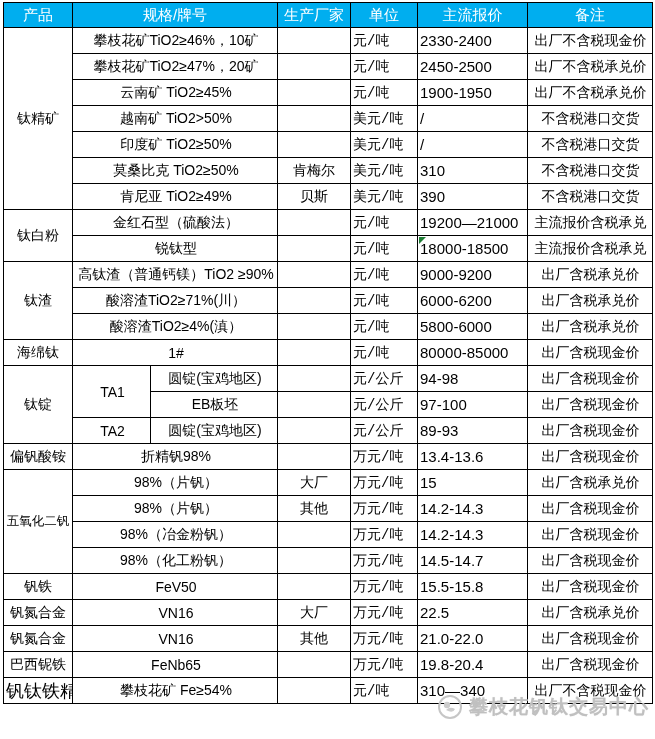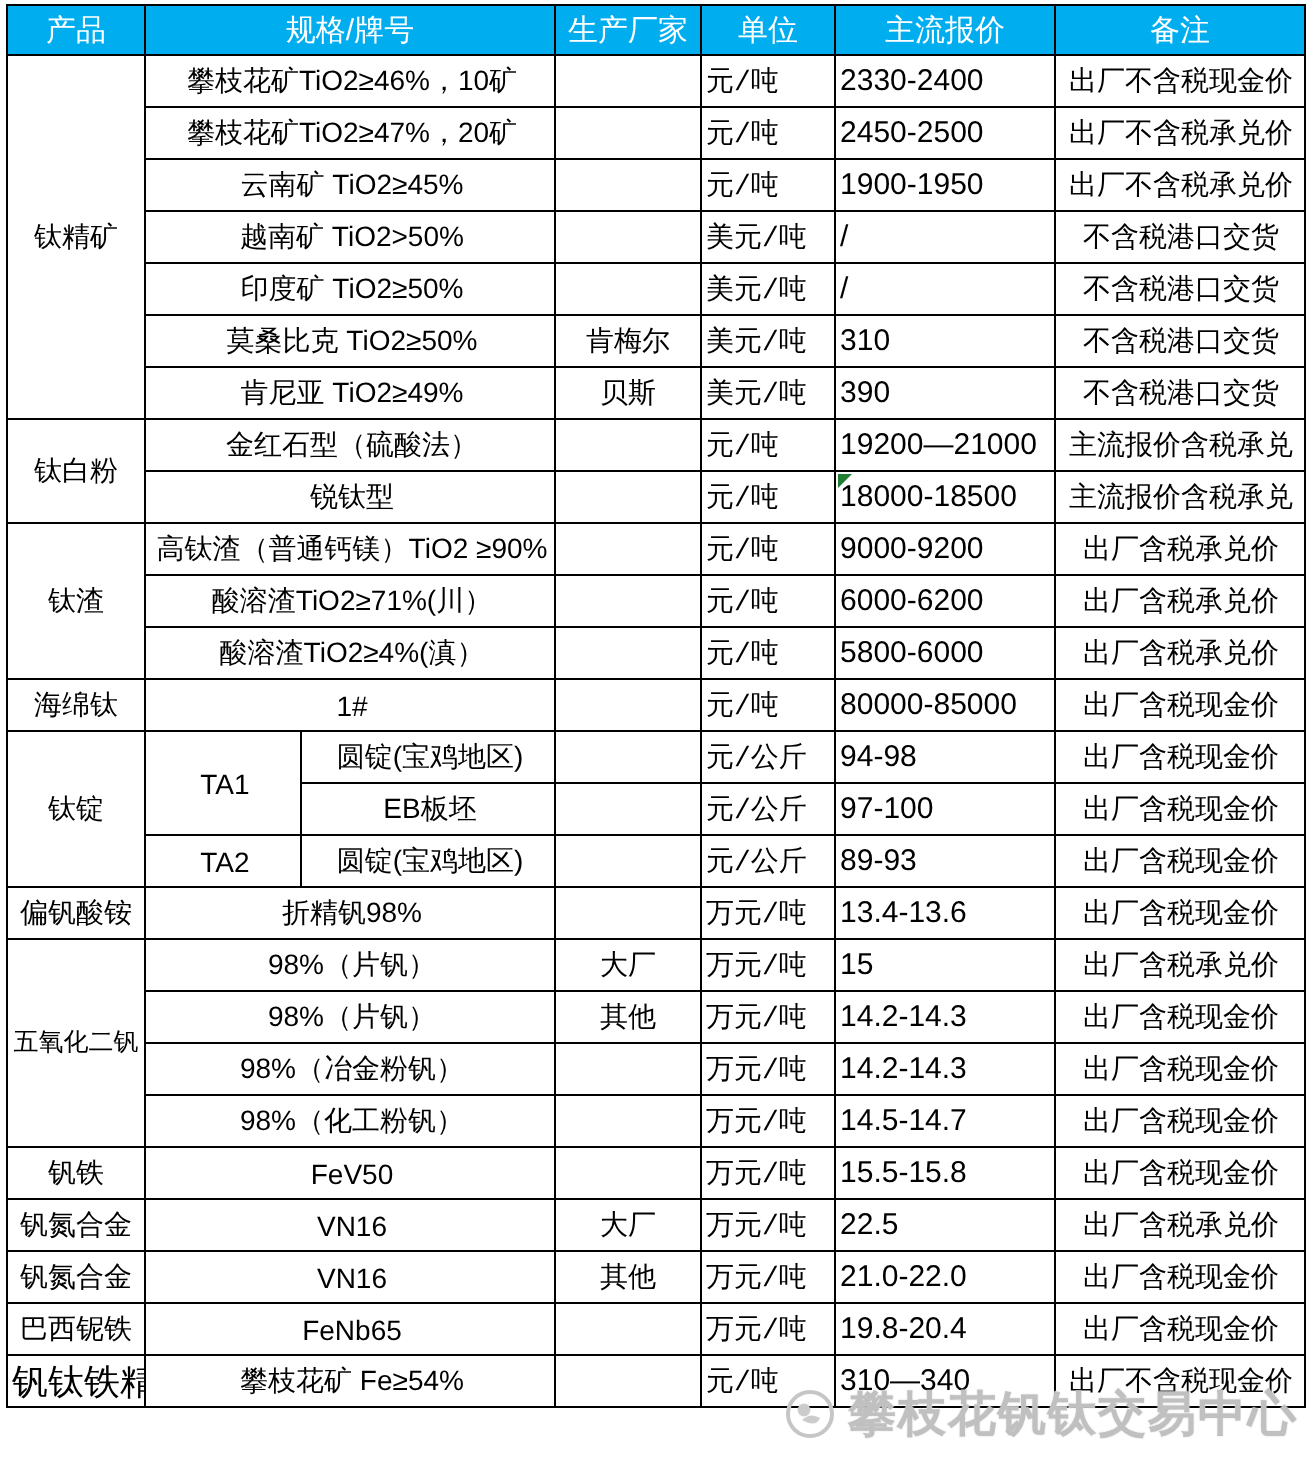--- a/index.html
+++ b/index.html
@@ -34,21 +34,21 @@
   .cell-flag{
     position:absolute;left:1px;top:1px;width:0;height:0;display:block;
     border-top:7px solid #1e7e34;border-right:7px solid transparent;
   }
   .watermark{
     position:absolute;top:691px;right:6px;height:32px;
     display:flex;align-items:center;gap:6px;
     color:#bdbdbd;
   }
   .watermark .wm-text{
-    font-size:24px;font-weight:bold;letter-spacing:1px;
+    font-size:19px;font-weight:bold;letter-spacing:1px;
     color:#c0c0c0;text-shadow:0 0 1px #d8d8d8;
   }
   .wm-logo{width:26px;height:26px;display:block;}
 </style>
 </head>
 <body>
 
 <div class="stage">
 
   <table class="price-table">

